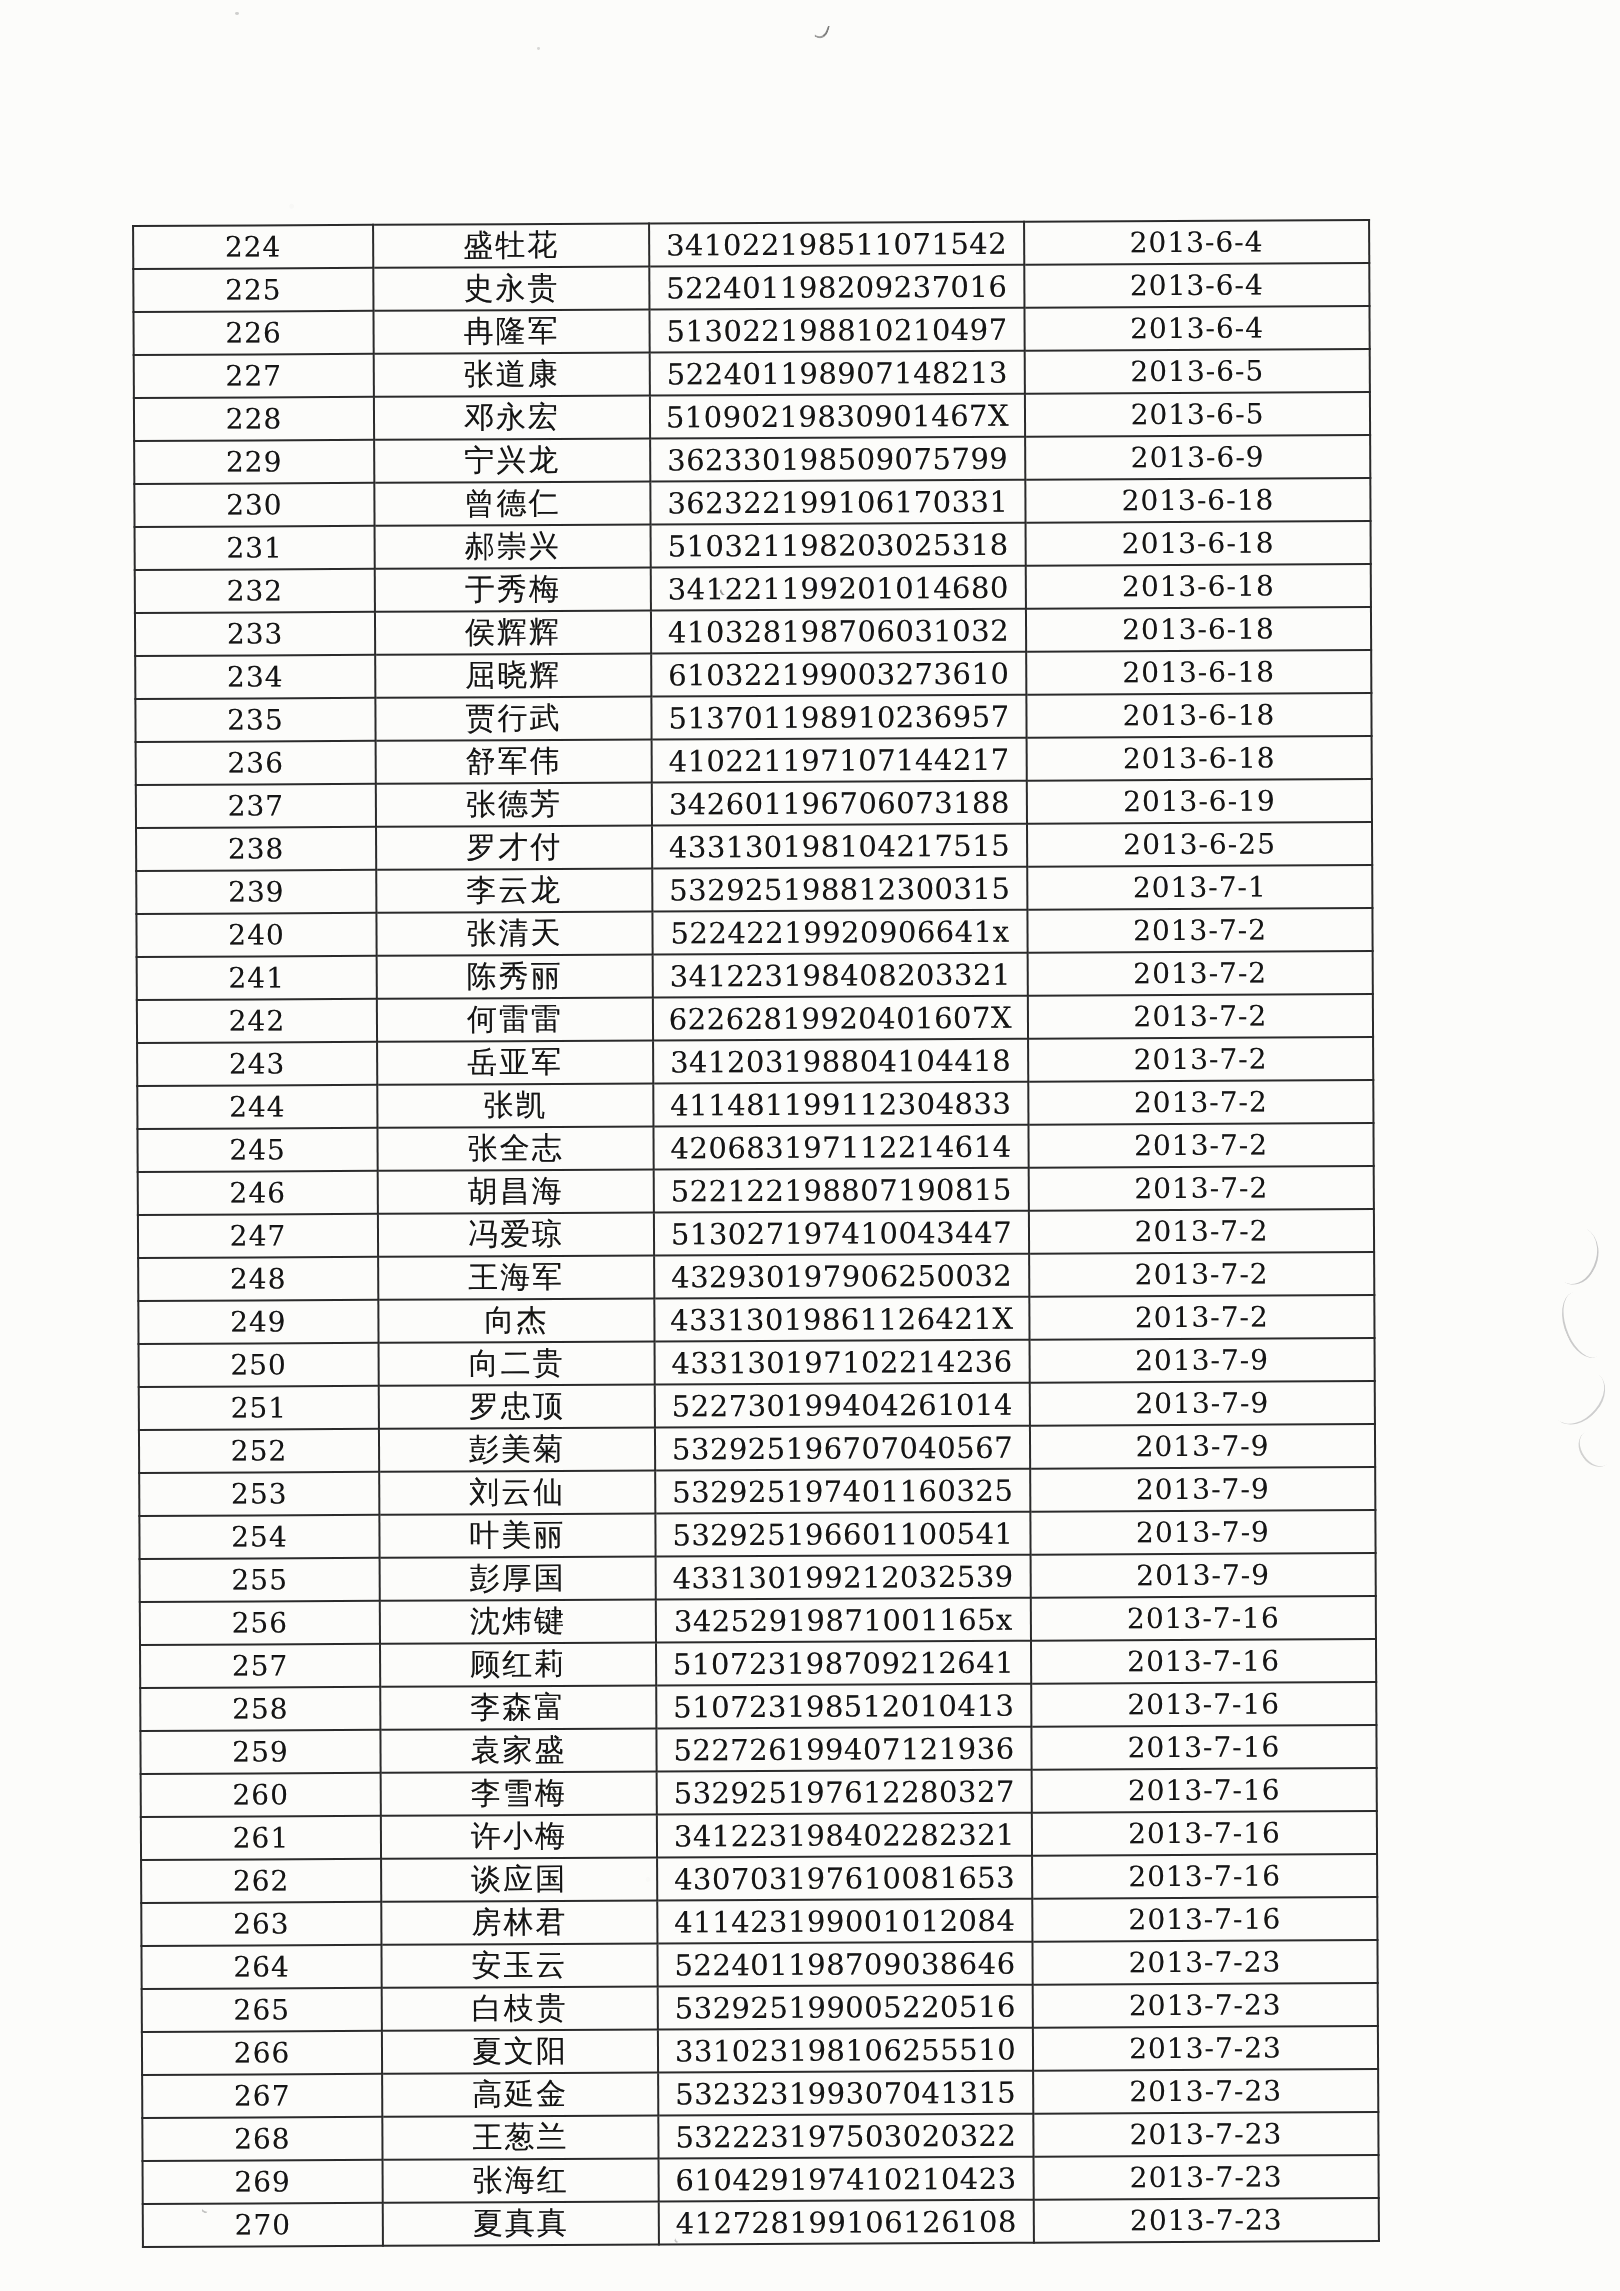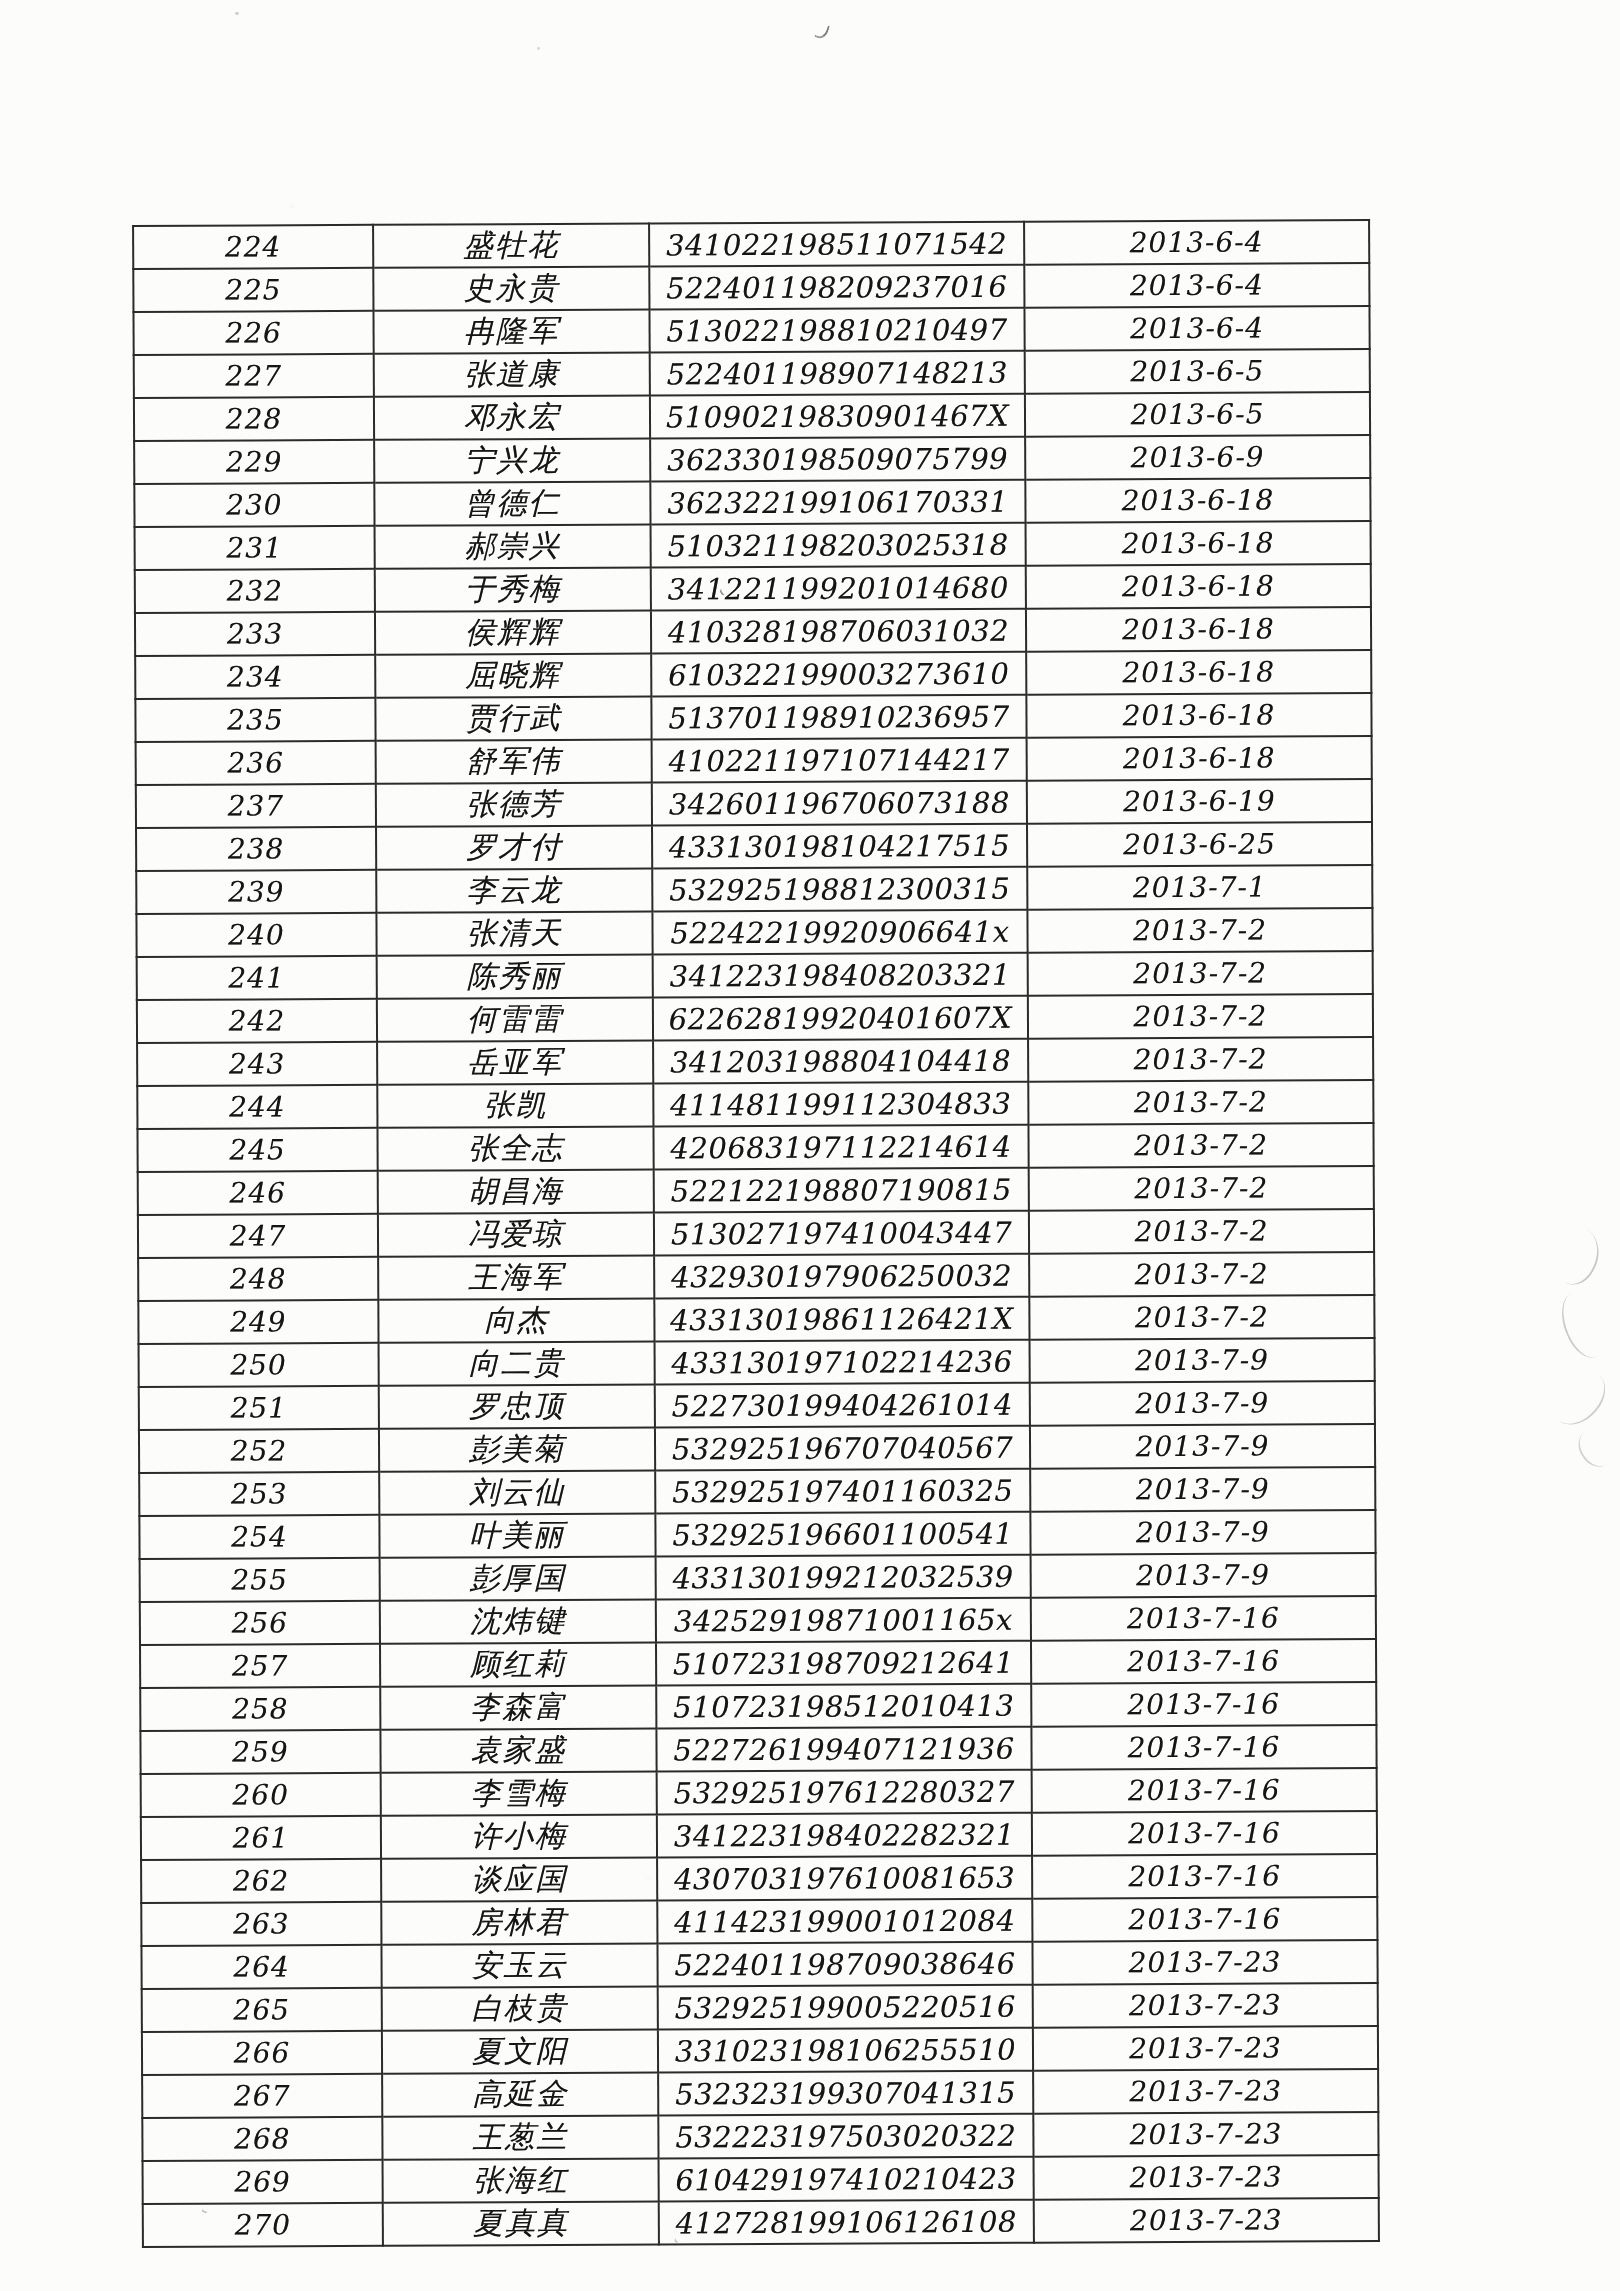--- a/index.html
+++ b/index.html
@@ -17,21 +17,20 @@
   .page {
     position: absolute;
     inset: 0;
     overflow: hidden;
     
     background:
       radial-gradient(circle at 18% 9%, rgba(0,0,0,0.015) 0 2px, transparent 2.9px),
       radial-gradient(circle at 72% 38%, rgba(0,0,0,0.012) 0 2px, transparent 2.9px),
       radial-gradient(circle at 40% 82%, rgba(0,0,0,0.012) 0 2px, transparent 2.9px),
       #fcfcfa;
-    font-style: italic;
   }
   table.roster {
     position: absolute;
     left: 137px;
     top: 222px;
     width: 1237px;
     border-collapse: collapse;
     table-layout: fixed;
     transform: rotate(-0.28deg);
     transform-origin: 50% 50%;

